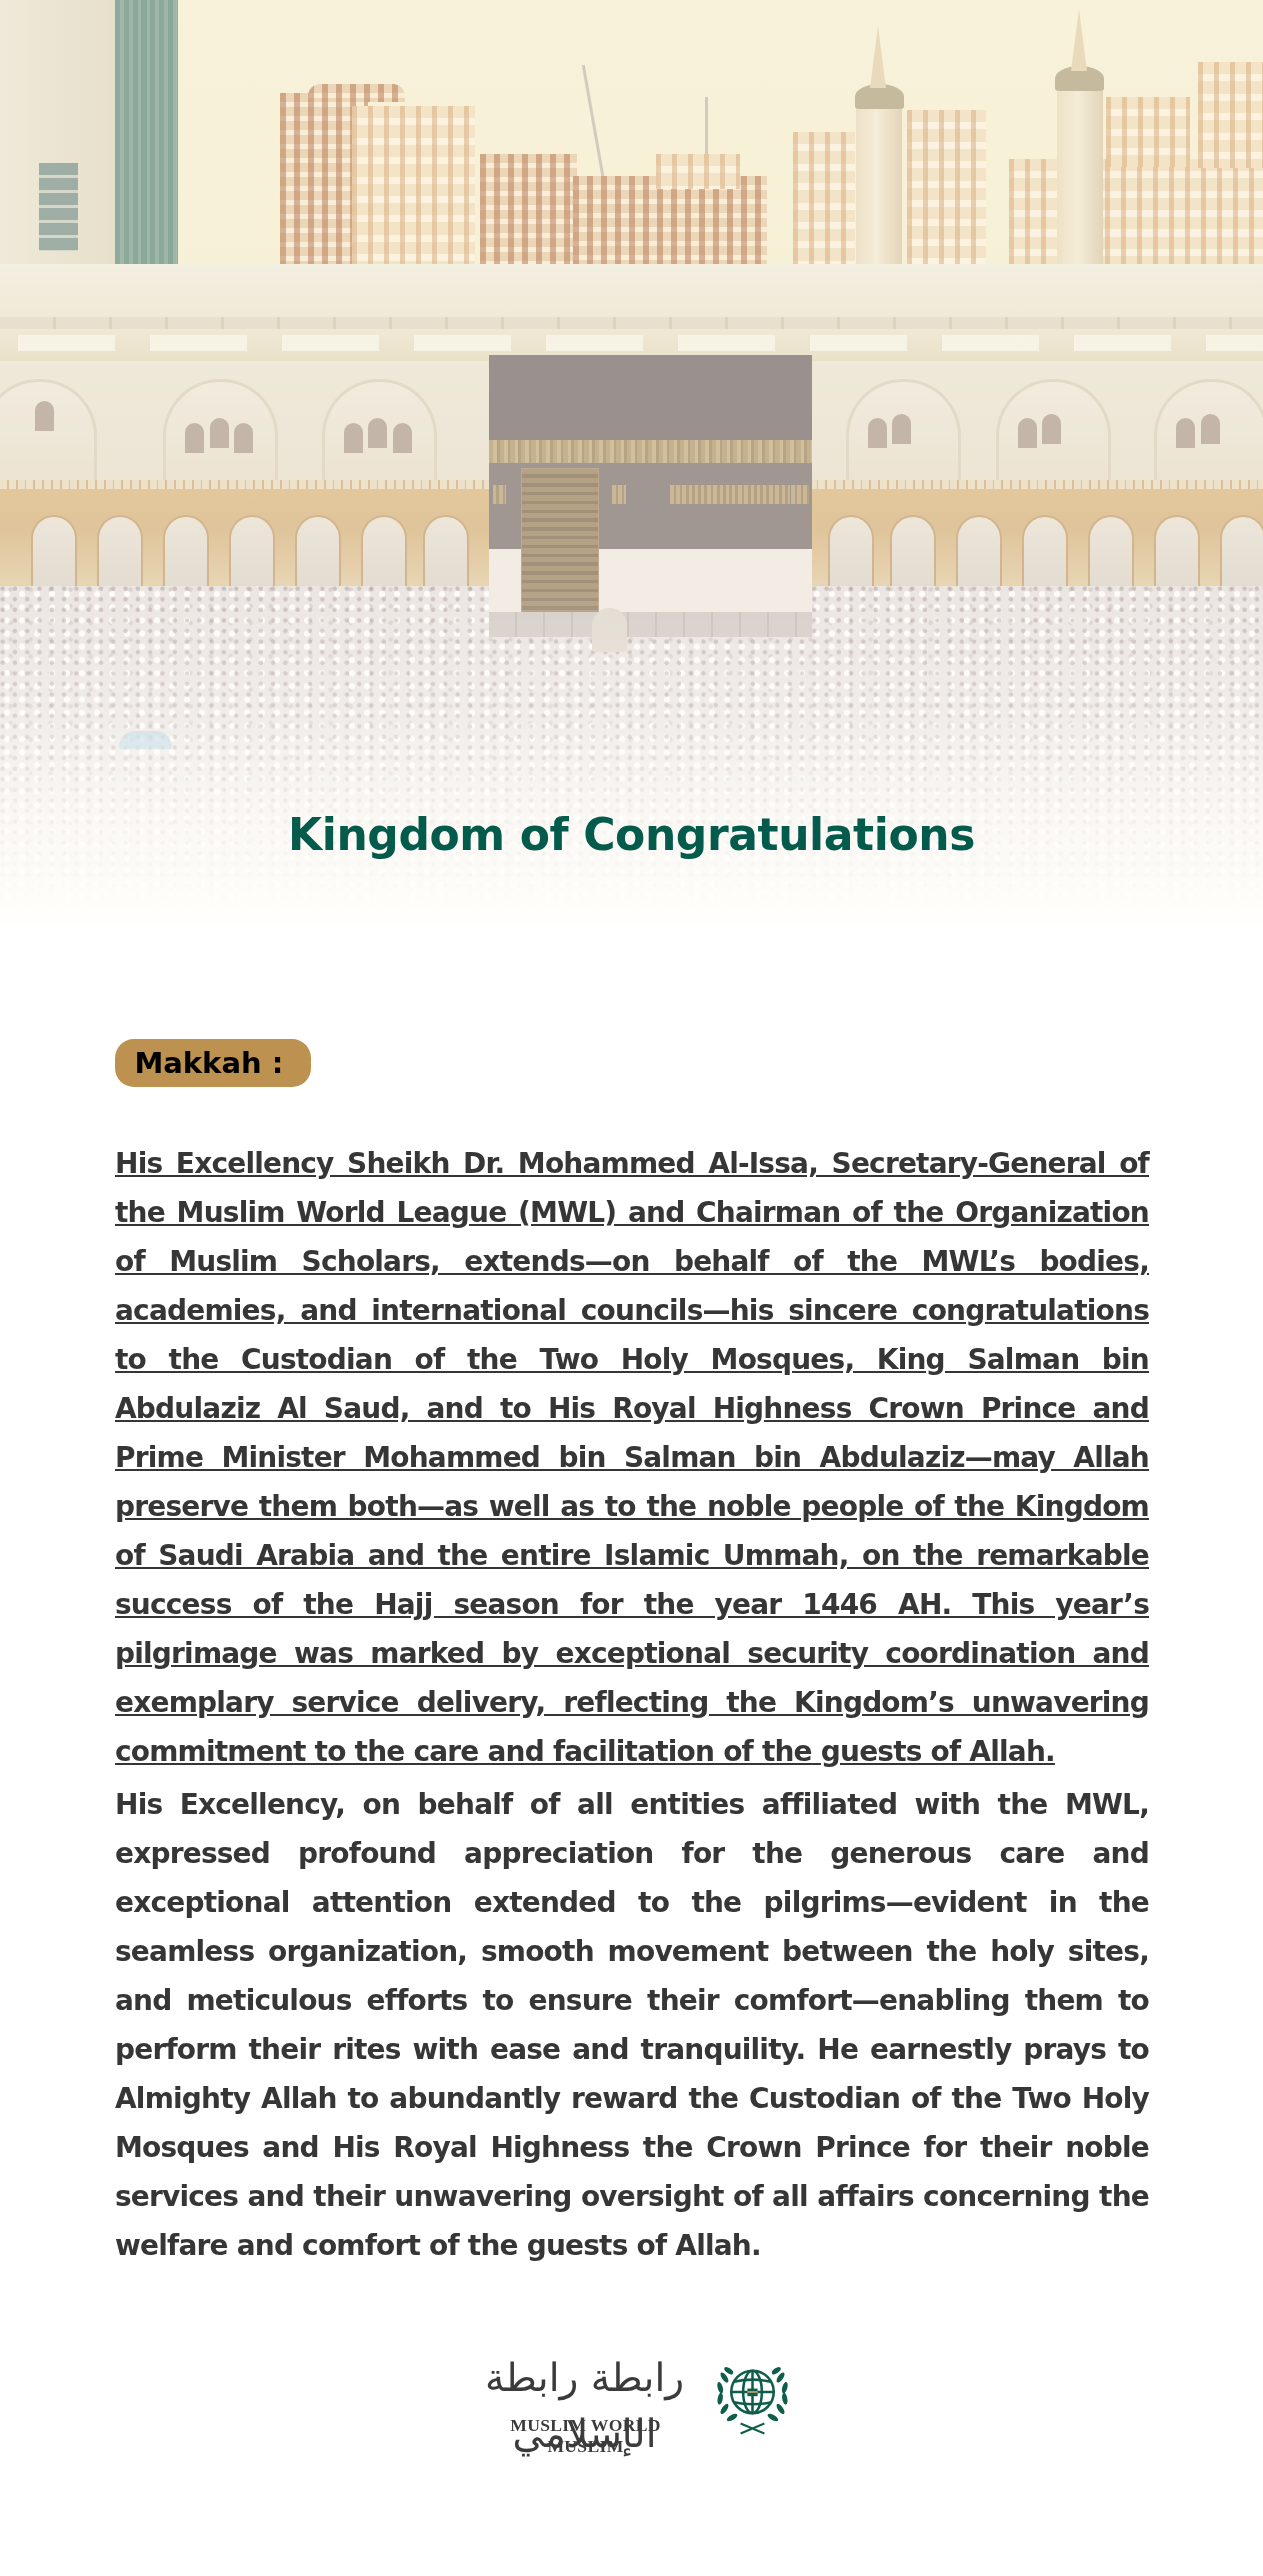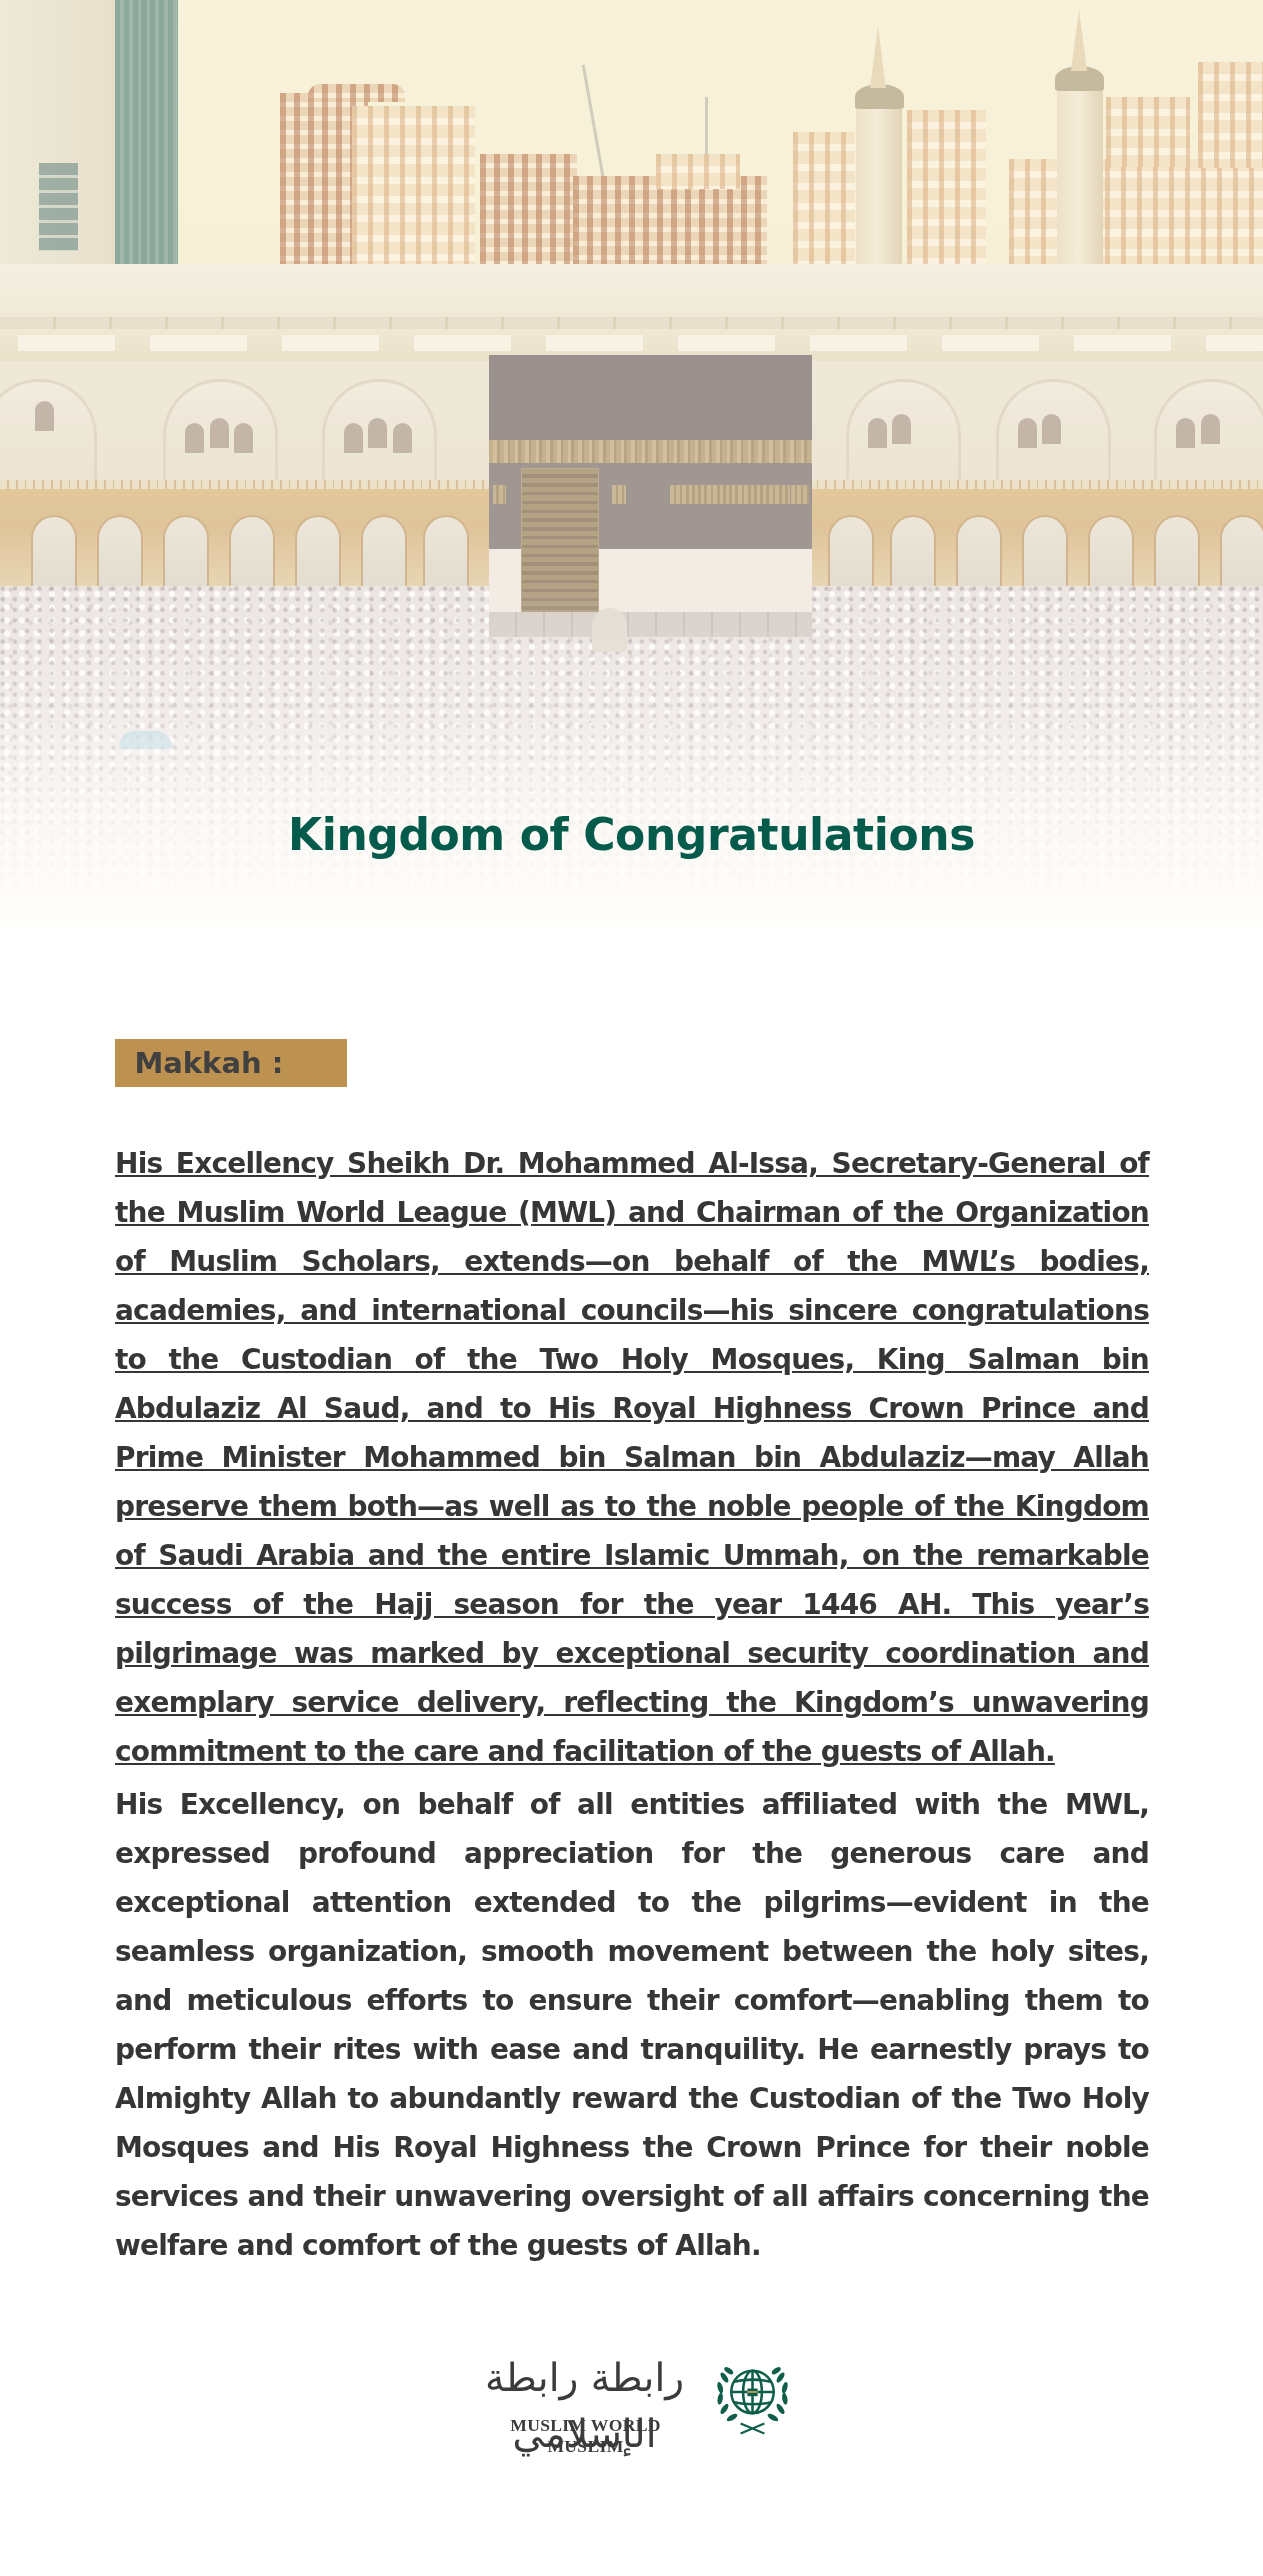--- a/index.html
+++ b/index.html
@@ -74,23 +74,23 @@
       background: linear-gradient(180deg, rgba(255,255,255,0) 0%, rgba(255,255,255,.25) 35%, rgba(255,255,255,.75) 65%, #ffffff 92%); }
   .umbrella { position:absolute; left:119px; top:731px; width:53px; height:17.6px; border-radius:26.4px 26.4px 3.5px 3.5px; background:#9fcbe0; opacity:.7; }
   .hero-wash { position:absolute; inset:0; background: rgba(255,250,235,.18); }
 
   
   .page-title { position:absolute; left:0; top:809px; width:1263px; text-align:center;
       font-family:"DejaVu Sans","Liberation Sans",sans-serif; font-weight:bold; font-size:44px;
       letter-spacing:-0.4px; color:#045a4b; }
 
   
-  .location-badge { position:absolute; left:115px; top:1039px; width:232px; height:48px;
-      background:#bd914f; color:#404040; font-family:"DejaVu Sans","Liberation Sans",sans-serif;
-      font-weight:bold; font-size:29px; line-height:48px; padding-left:19.4px; }
+  .location-badge { position:absolute; left:115px; top:1039px; width:196px; height:48px;
+      background:#bd914f; color:#000000; font-family:"DejaVu Sans","Liberation Sans",sans-serif;
+      font-weight:bold; font-size:29px; line-height:48px; padding-left:19.4px;border-radius:19px; }
 
   
   .article { position:absolute; left:115px; width:1034px; font-family:"DejaVu Sans","Liberation Sans",sans-serif;
       font-size:28px; line-height:49px; color:#363636; text-align:justify; letter-spacing:-0.8px; word-spacing:0px;
       font-weight:600; }
   .p1 { top:1139px;text-decoration:underline; }
   .p2 { top:1780px; }
 
   
   .logo { position:absolute; left:470px; top:2350px; width:326px; height:88px; }

